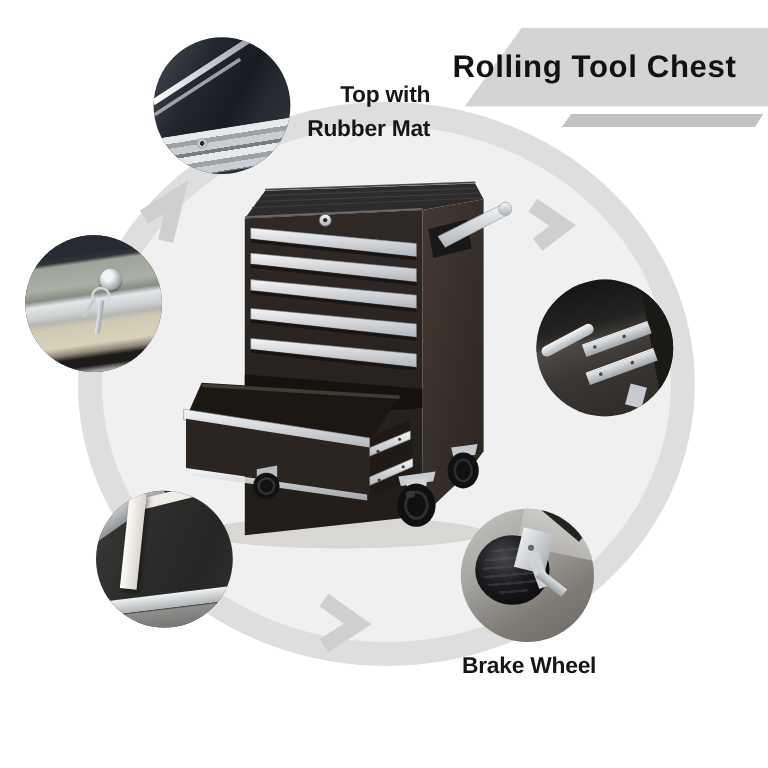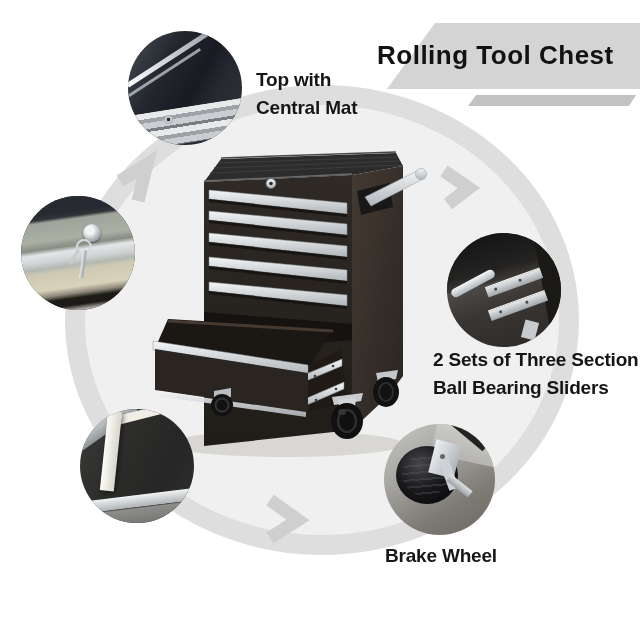--- a/index.html
+++ b/index.html
@@ -12,21 +12,21 @@
           -webkit-clip-path:polygon(50px 0,255px 0,255px 66px,2px 66px);
           clip-path:polygon(50px 0,255px 0,255px 66px,2px 66px);}
   .title{position:absolute;left:377px;top:40px;width:260px;font-size:26px;font-weight:bold;
          color:#121212;letter-spacing:.5px;white-space:nowrap;}
   .underbar{position:absolute;left:468px;top:95px;width:168px;height:11px;background:#c2c2c2;
           -webkit-clip-path:polygon(8px 0,168px 0,161px 11px,0 11px);
           clip-path:polygon(8px 0,168px 0,161px 11px,0 11px);}
 
   
   .label{position:absolute;font-weight:bold;font-size:19px;line-height:20px;color:#161616;
-         letter-spacing:-.2px;white-space:nowrap;}
+         letter-spacing:-.2px;white-space:nowrap;text-align:right;}
   .label .l2{margin-top:8px;}
 
   
   .circ{position:absolute;border-radius:50%;overflow:hidden;}
   .circ>div{position:absolute;}
 
   .c1{left:128px;top:31px;width:114px;height:114px;
       background:linear-gradient(118deg,#dfe2e5 0%,#9aa1a8 5%,#3a4048 12%,#23262c 32%,#181b21 55%,#262a30 70%,#30343a 100%);}
   .c1 .s1{left:-8px;top:26px;width:95px;height:5px;transform:rotate(-33deg);
       background:linear-gradient(90deg,#ffffff,#9fa6ad);}
@@ -238,25 +238,21 @@
     <div class="tire"></div>
       <div class="tread"></div>
     <div class="fork"></div>
       <div class="arm"></div>
       <div class="lever"></div>
       <div class="bolt"></div>
   </div>
 
   <div class="label" style="left:256px;top:70px;">
     <div>Top with</div>
-    <div class="l2">Central Mat</div>
+    <div class="l2">Rubber Mat</div>
   </div>
   <div class="label" style="left:12px;top:318px;">
-  </div>
-  <div class="label" style="left:433px;top:350px;">
-    <div>2 Sets of Three Section</div>
-    <div class="l2">Ball Bearing Sliders</div>
   </div>
   <div class="label" style="left:385px;top:538px;">
     <div class="l2">Brake Wheel</div>
   </div>
 
 </div>
 
 </body></html>

